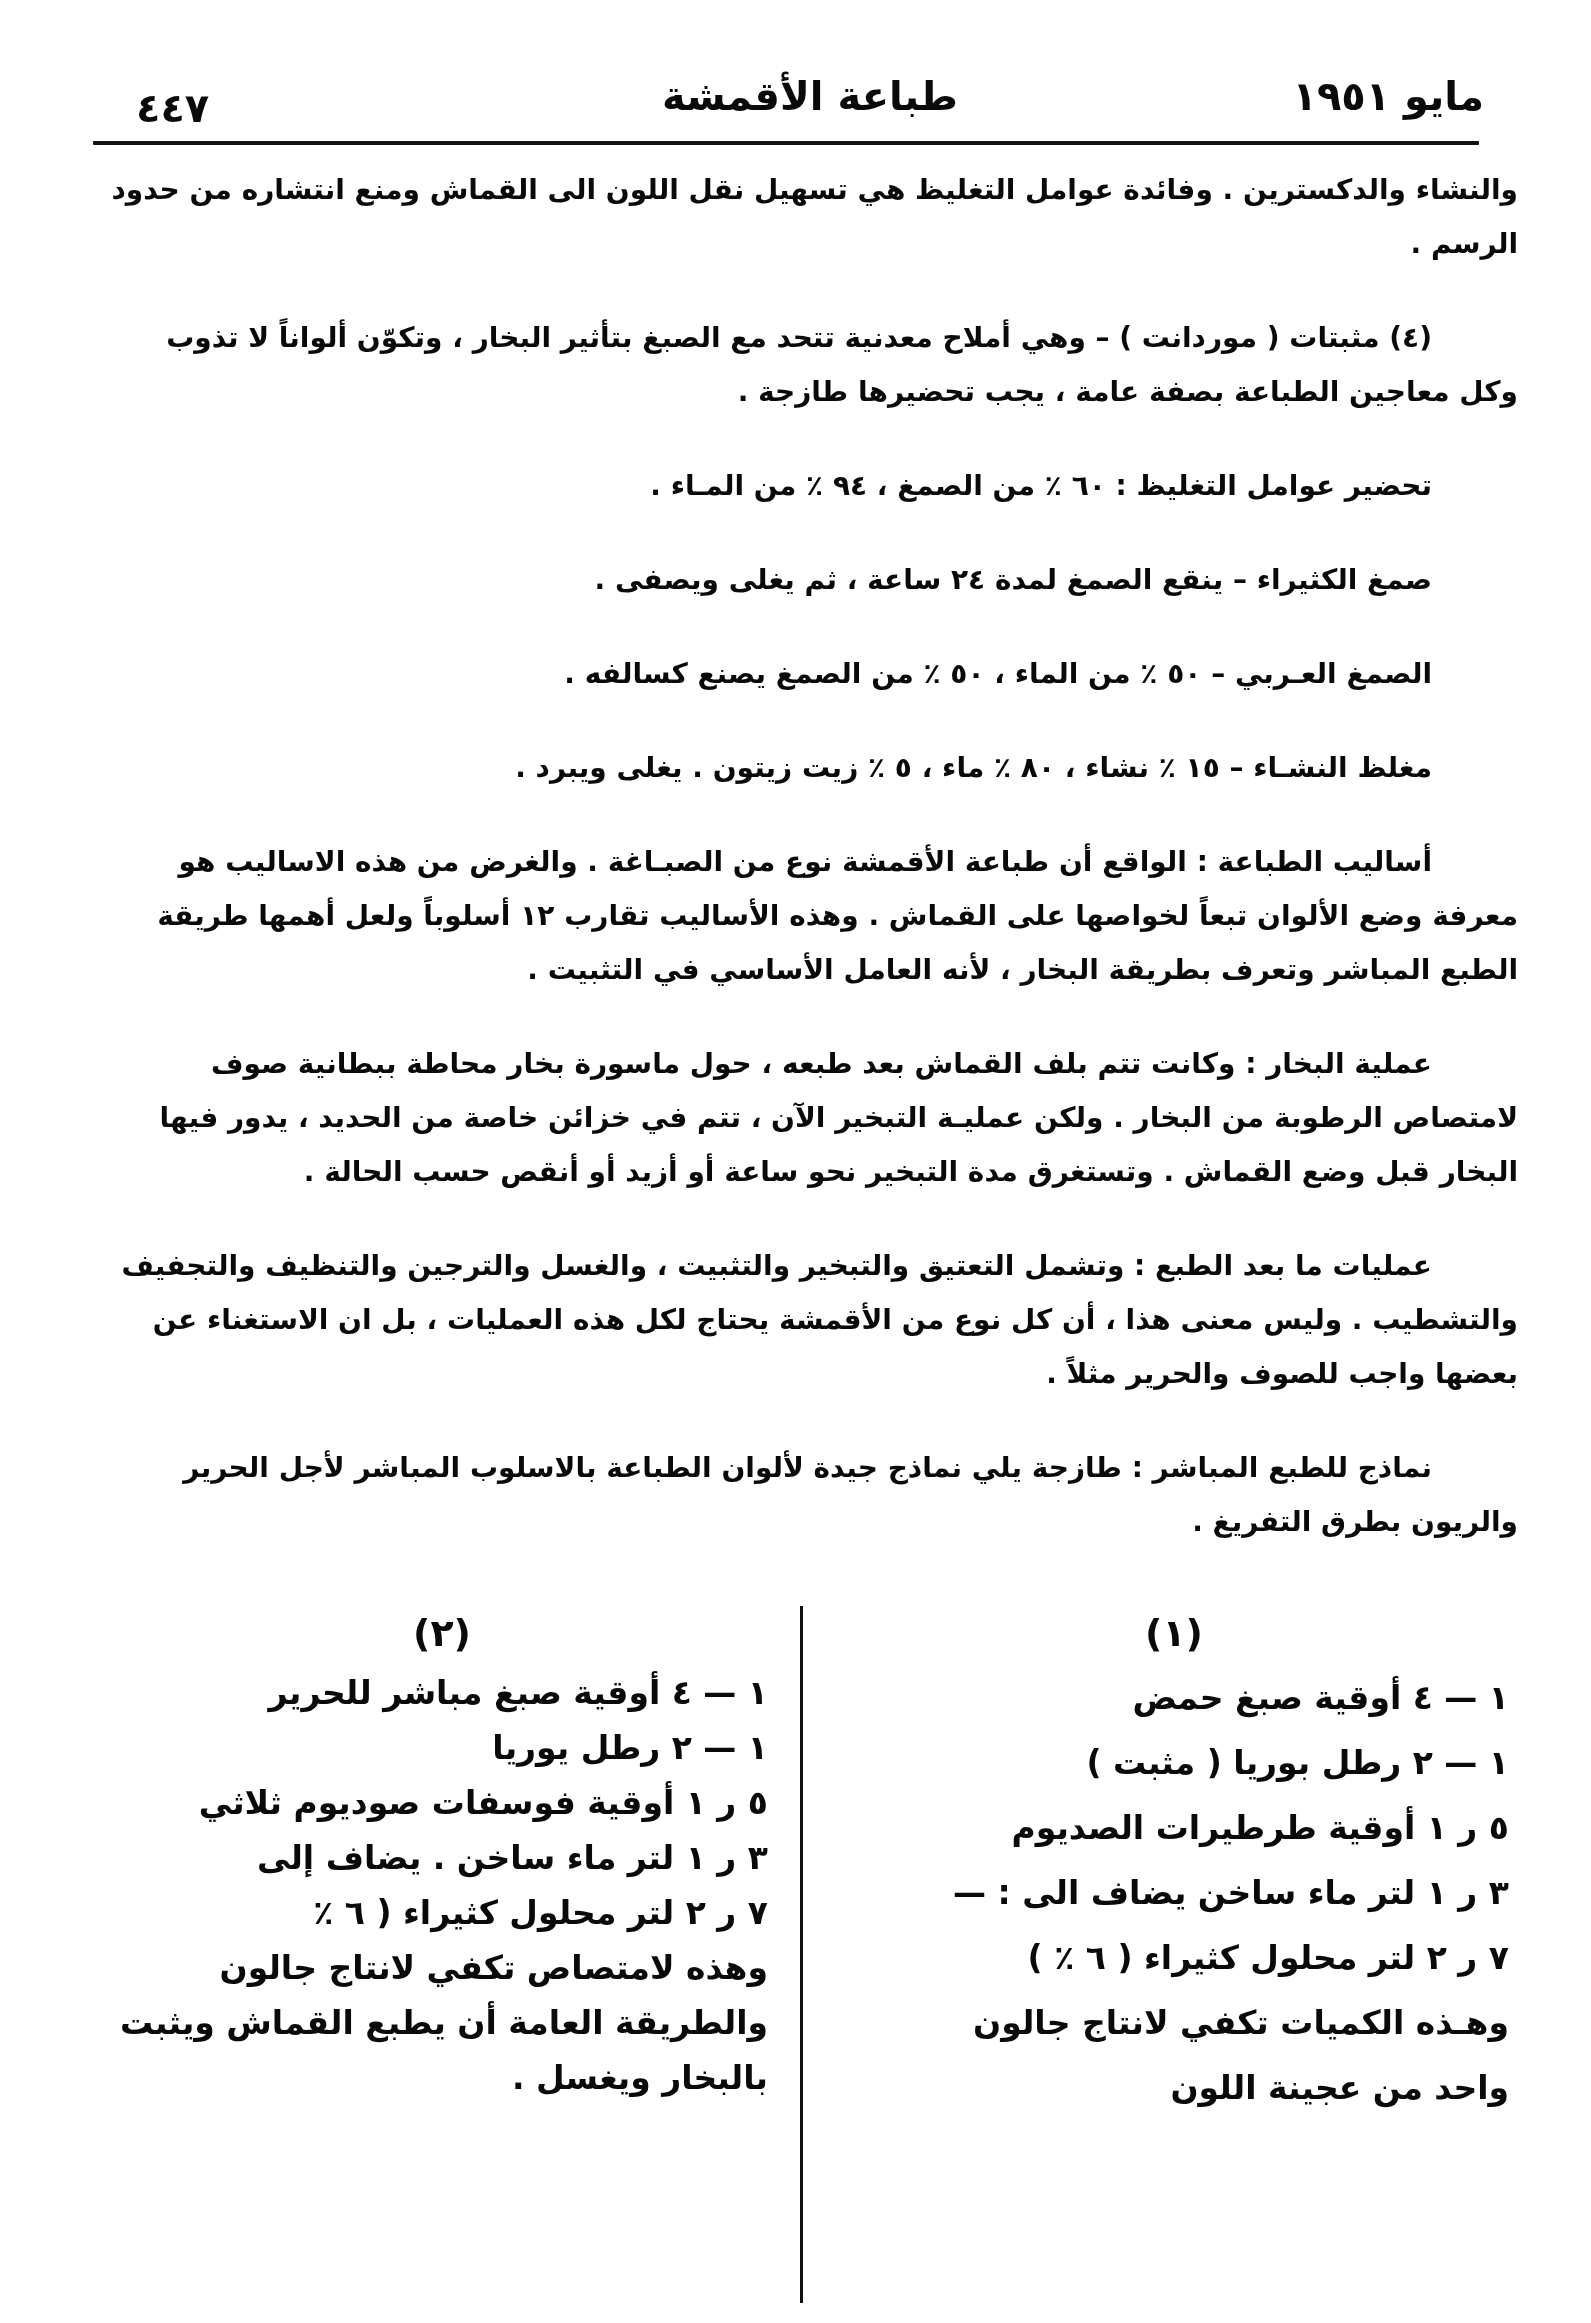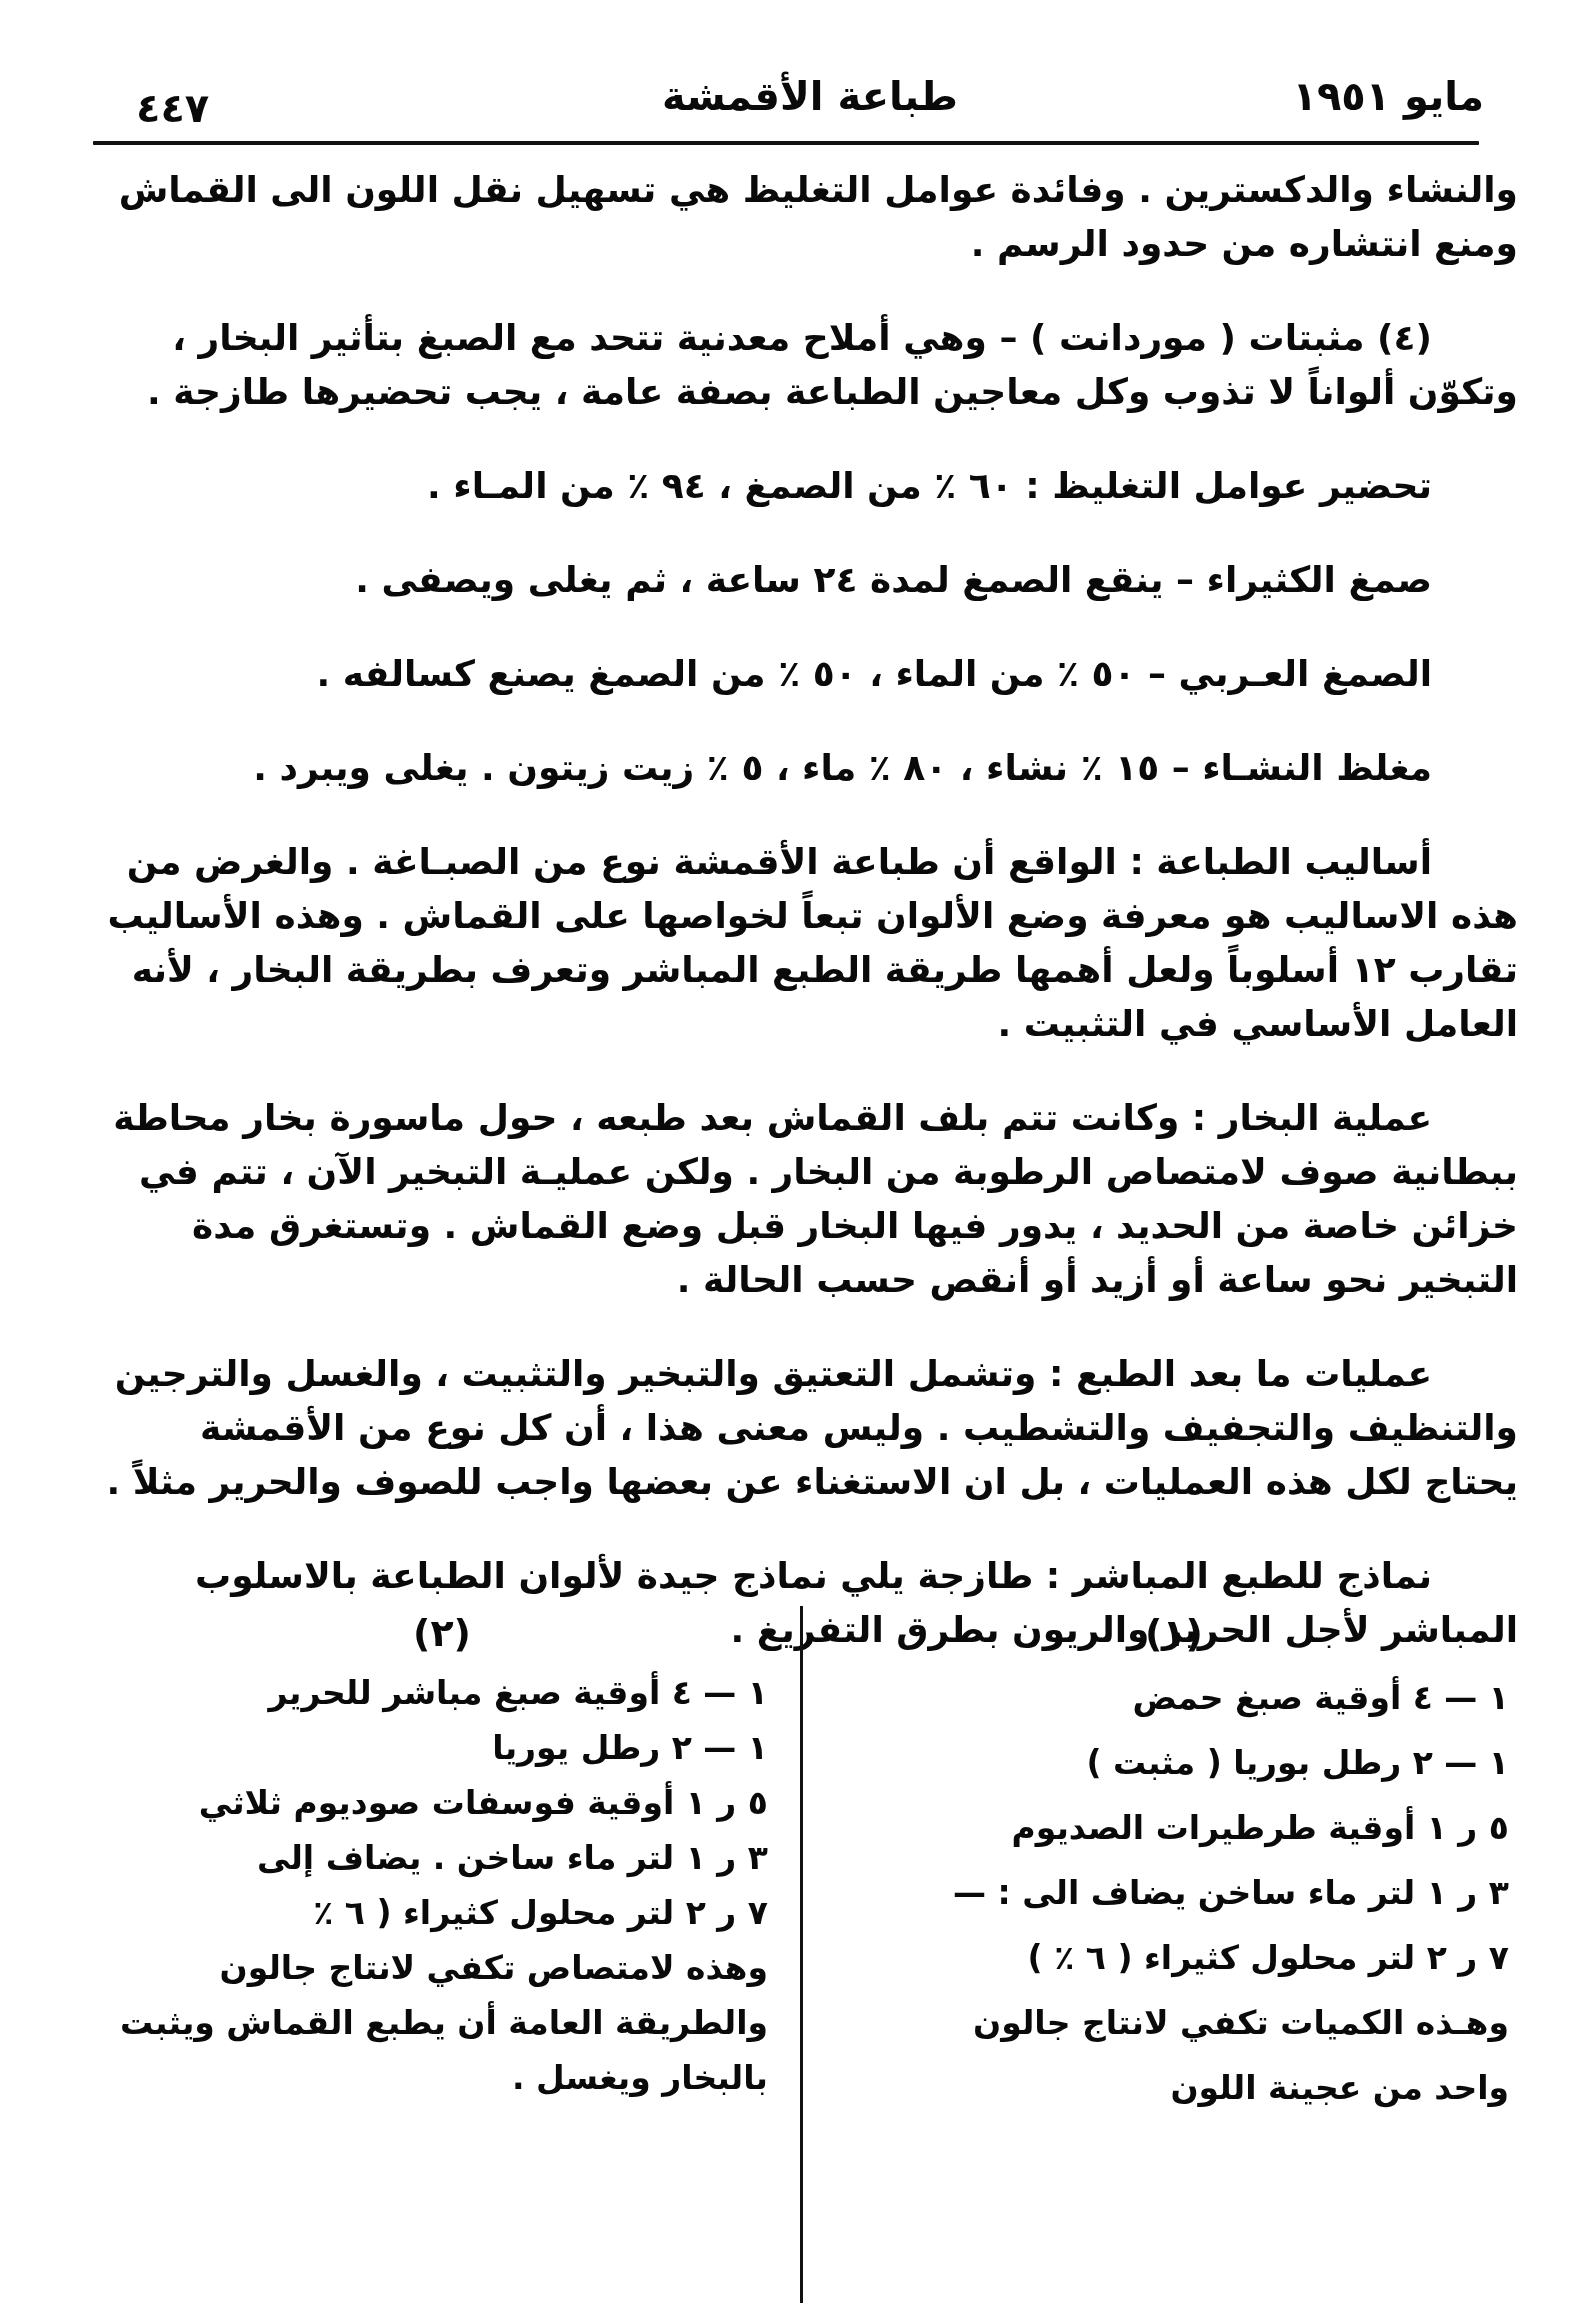--- a/index.html
+++ b/index.html
@@ -14,21 +14,21 @@
     }
     .running-header .h-date { position: absolute; right: 0; top: 0; }
     .running-header .h-title { position: absolute; left: 50%; transform: translateX(-50%); top: 0; white-space: nowrap; text-align: right; }
     .running-header .h-page { position: absolute; left: 0; top: 0; margin-top: 12px; }
     .rule {
       position: absolute; top: 141px; left: 93px; width: 1386px; height: 3.6px;
       background: #111; border-radius: 0.9px;
     }
     .body-text {
       position: absolute; top: 163px; left: 98px; width: 1420px;
-      direction: rtl; text-align: justify; font-size: 36px; font-weight: bold;
+      direction: rtl; text-align: justify; font-size: 28px; font-weight: bold;
       line-height: 54px;
     }
     .body-text p { margin: 0; }
     .body-text p.indent { text-indent: 86px; margin-top: 40px; }
     .body-text p.short { text-align: right; text-align-last: right; }
     .columns {
       position: absolute; top: 1606px; left: 98px; width: 1420px; height: 715px;
       direction: rtl;
     }
     .col { position: absolute; top: 0; width: 688px; font-size: 33px; font-weight: bold; line-height: 55px; }

